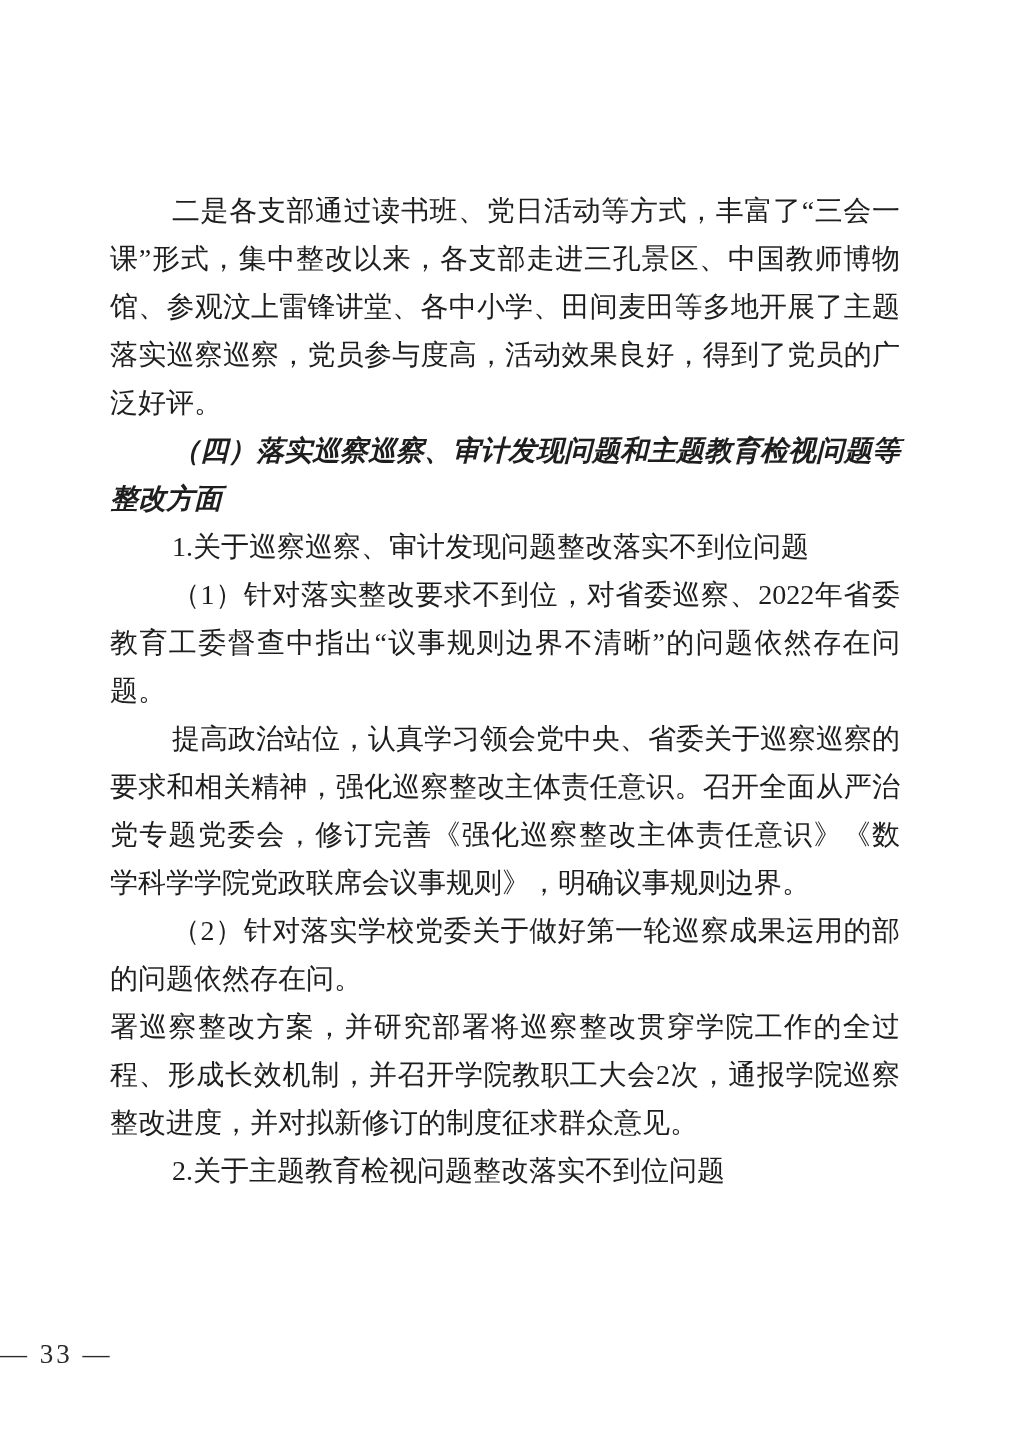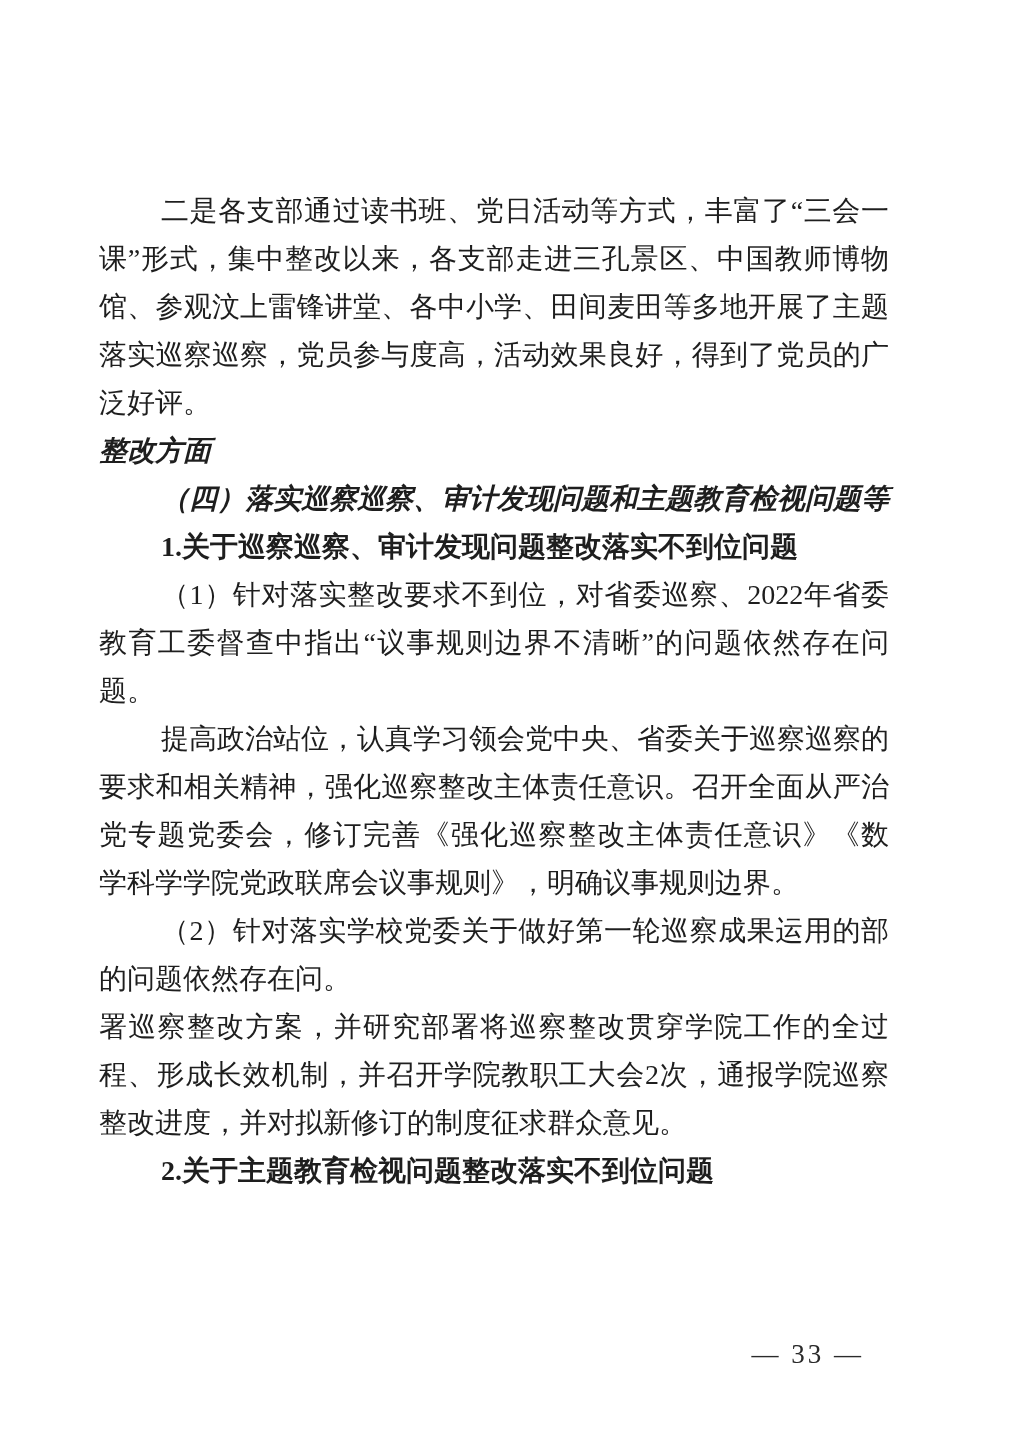--- a/index.html
+++ b/index.html
@@ -12,21 +12,21 @@
   .page {
     position: relative;
     width: 1024px;
     height: 1448px;
     background: #ffffff;
     overflow: hidden;
     color: #1e1e1e;
   }
   .text-block {
     position: absolute;
-    left: 99px;
+    left: 110px;
     top: 187px;
     width: 790px;
   }
   .line {
     height: 48px;
     line-height: 48px;
     font-size: 28px;
     color: #1e1e1e;
     overflow: visible;
     white-space: nowrap;
@@ -34,49 +34,49 @@
   .line.fill {
     white-space: normal;
     text-align: justify;
     text-align-last: justify;
   }
   .line.indent {
     text-indent: 62px;
   }
   .style-body { font-weight: 400; }
   .style-heading-kaiti { font-weight: 700; font-style: italic; }
-  .style-heading-bold { font-weight: 700; }
+  .style-heading-bold { font-weight: 400; }
   .page-footer {
     position: absolute;
     left: 0;
     top: 1336px;
     width: 864px;
-    text-align: right;
+    text-align: left;
   }
   .page-number {
     display: inline-block;
     font-size: 27px;
     line-height: 36px;
     letter-spacing: 3px;
     color: #2a2a2a;
     font-weight: 400;
   }
 </style>
 </head>
 <body>
 
 <div class="page">
   <div class="text-block">
       <div class="line style-body indent fill">二是各支部通过读书班、党日活动等方式，丰富了“三会一</div>
       <div class="line style-body fill">课”形式，集中整改以来，各支部走进三孔景区、中国教师博物</div>
       <div class="line style-body fill">馆、参观汶上雷锋讲堂、各中小学、田间麦田等多地开展了主题</div>
       <div class="line style-body fill">落实巡察巡察，党员参与度高，活动效果良好，得到了党员的广</div>
       <div class="line style-body">泛好评。</div>
+      <div class="line style-heading-kaiti indent fill">（四）落实巡察巡察、审计发现问题和主题教育检视问题等</div>
       <div class="line style-heading-kaiti">整改方面</div>
-      <div class="line style-heading-kaiti indent fill">（四）落实巡察巡察、审计发现问题和主题教育检视问题等</div>
       <div class="line style-heading-bold indent">1.关于巡察巡察、审计发现问题整改落实不到位问题</div>
       <div class="line style-body indent fill">（1）针对落实整改要求不到位，对省委巡察、2022年省委</div>
       <div class="line style-body fill">教育工委督查中指出“议事规则边界不清晰”的问题依然存在问</div>
       <div class="line style-body">题。</div>
       <div class="line style-body indent fill">提高政治站位，认真学习领会党中央、省委关于巡察巡察的</div>
       <div class="line style-body fill">要求和相关精神，强化巡察整改主体责任意识。召开全面从严治</div>
       <div class="line style-body fill">党专题党委会，修订完善《强化巡察整改主体责任意识》《数</div>
       <div class="line style-body">学科学学院党政联席会议事规则》，明确议事规则边界。</div>
       <div class="line style-body indent fill">（2）针对落实学校党委关于做好第一轮巡察成果运用的部</div>
       <div class="line style-body">的问题依然存在问。</div>

